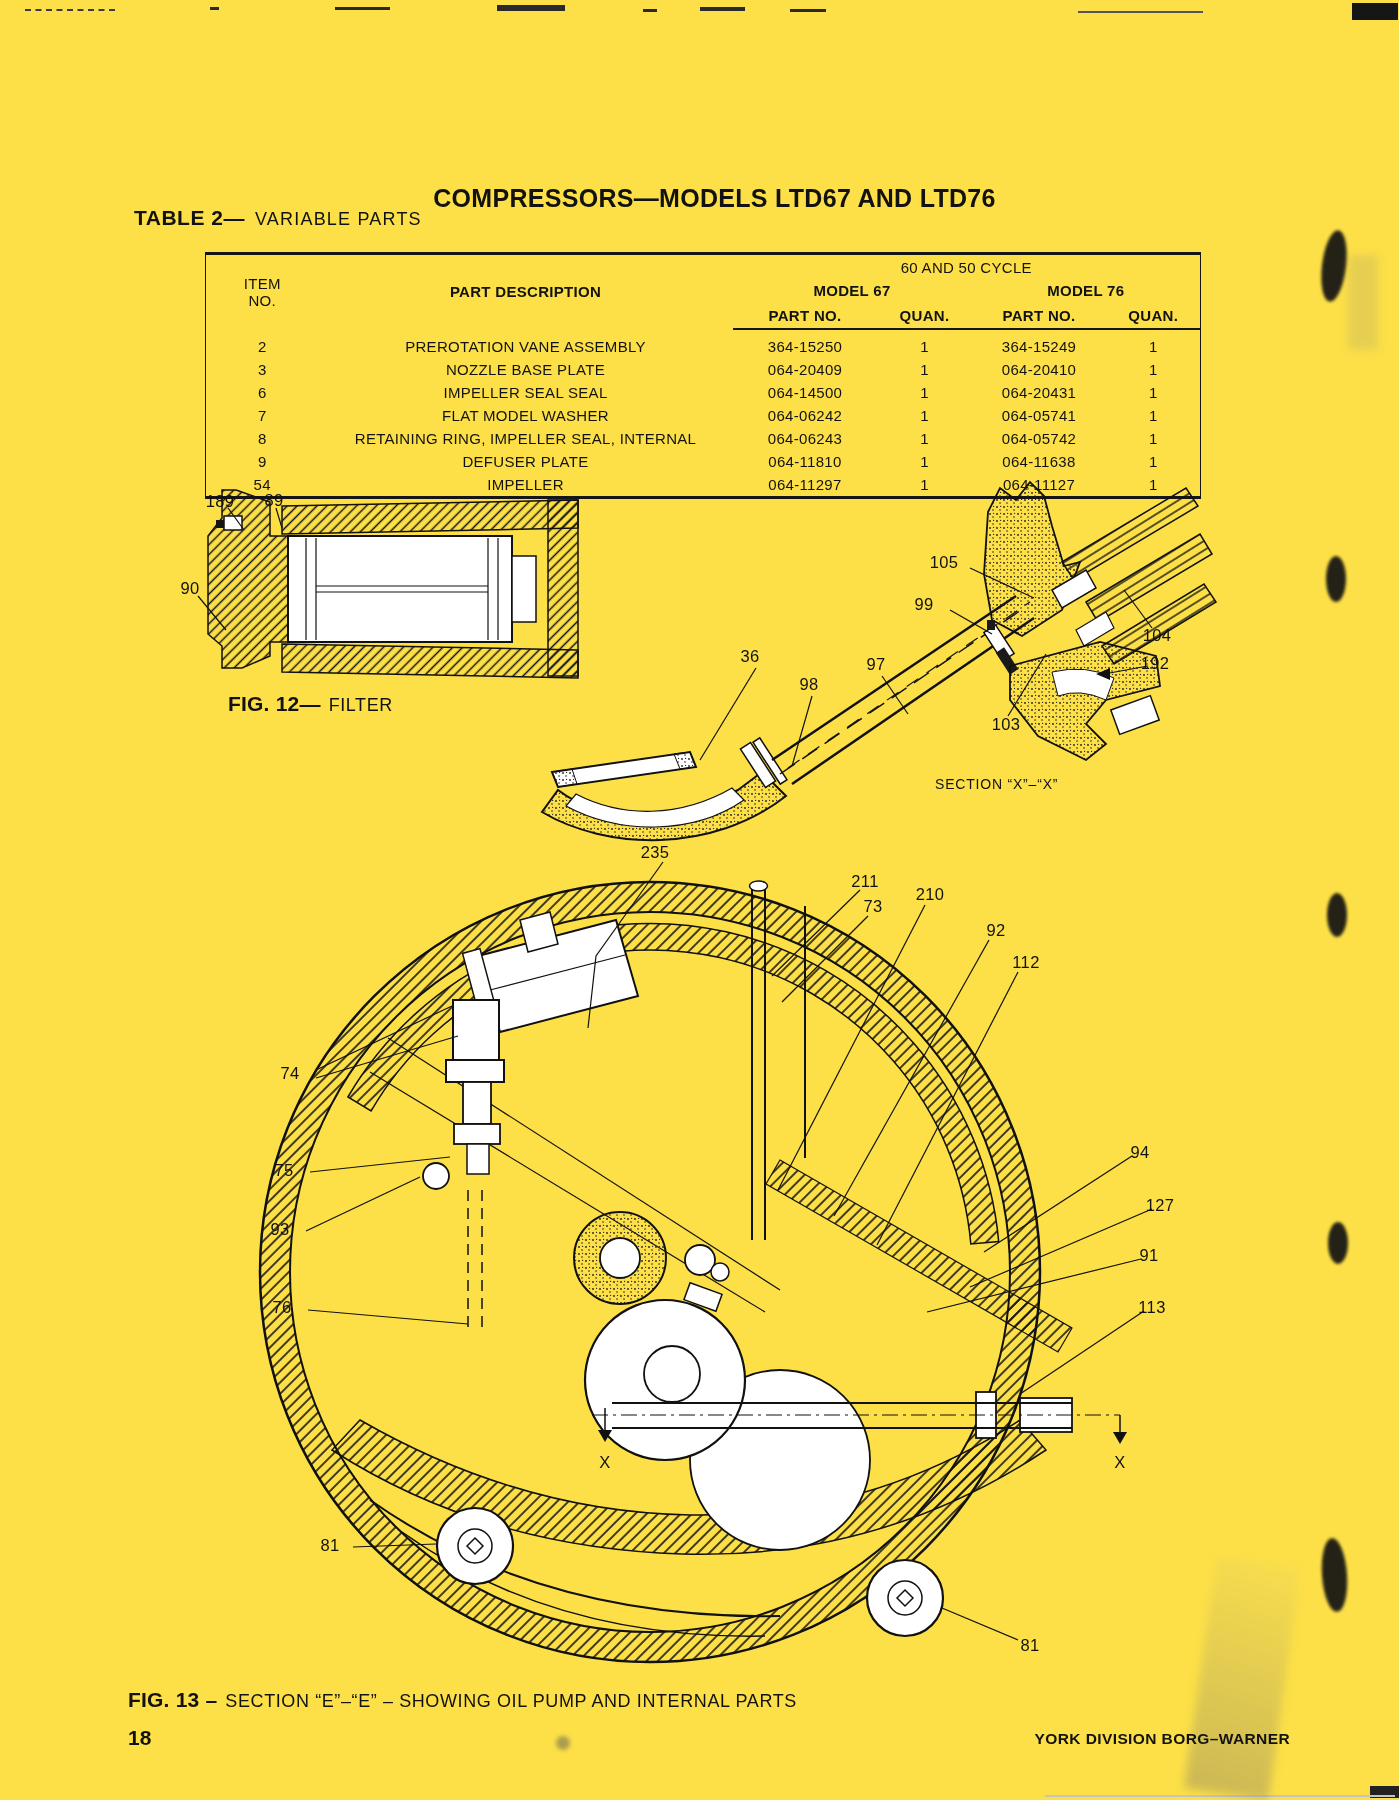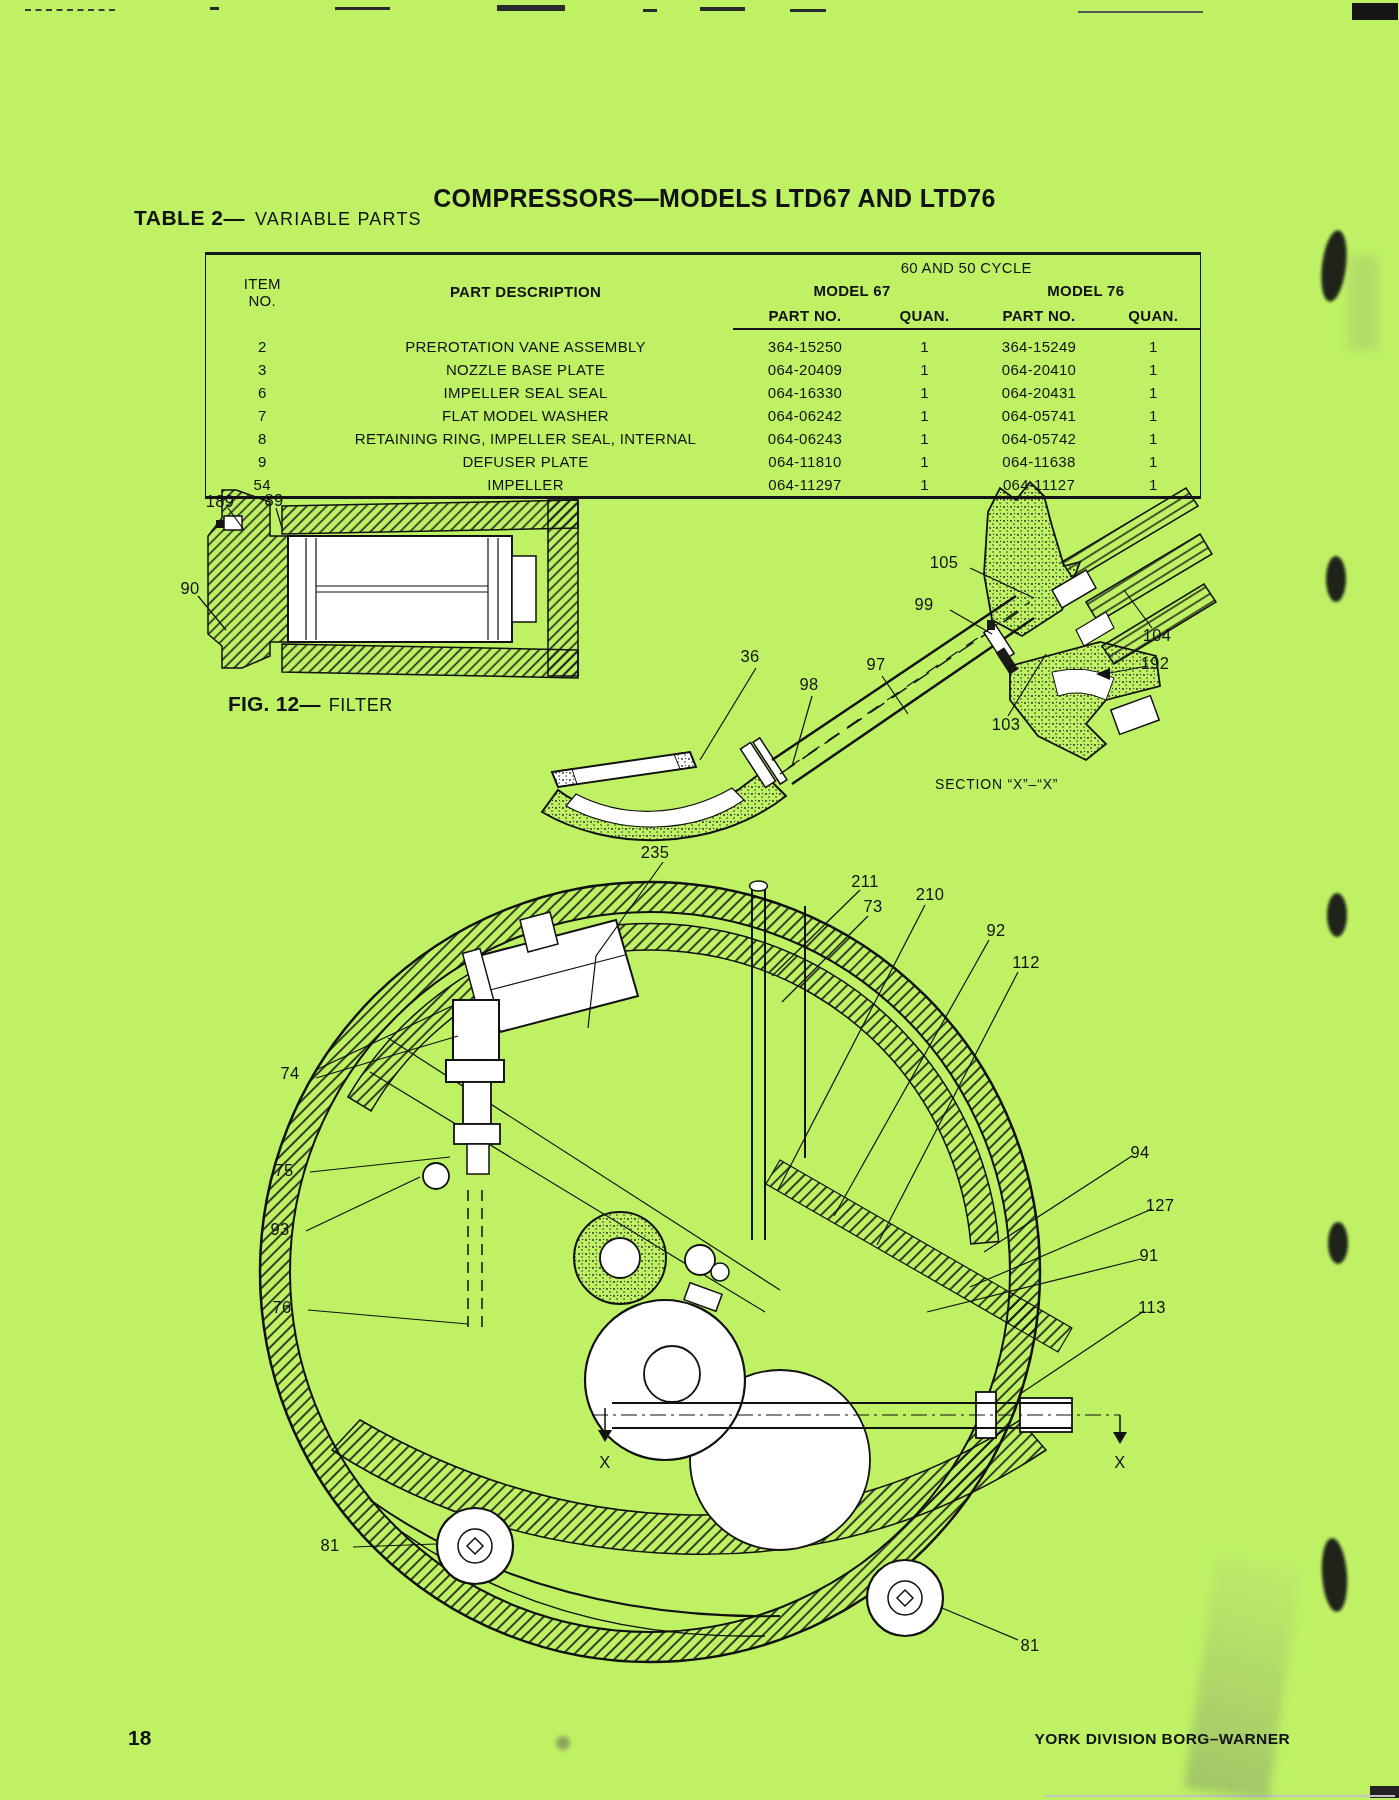--- a/index.html
+++ b/index.html
@@ -1,16 +1,16 @@
 <!DOCTYPE html>
 <html><head>
 <meta charset="utf-8">
 <style>
   html,body{margin:0;padding:0;background:#e8e8e4;}
-  .page{position:relative;width:1399px;height:1800px;background:#bef264;
+  .page{position:relative;width:1399px;height:1800px;background:#fde047;
         font-family:"Liberation Sans",sans-serif;color:#121212;overflow:hidden;margin:0 auto;}
   .abs{position:absolute;}
   
   .title{top:184px;left:15px;width:1399px;text-align:center;font-weight:bold;
          font-size:25px;letter-spacing:.3px;}
   .table-label{top:206px;left:134px;font-size:21px;}
   .table-label b{font-weight:bold;letter-spacing:.5px;}
   .table-label span{font-size:18px;letter-spacing:1.2px;margin-left:10px;}
   
   table.parts{position:absolute;left:205px;top:252px;width:995px;border-collapse:collapse;
@@ -124,21 +124,21 @@
           <td class="c-item">3</td>
           <td class="c-desc">NOZZLE BASE PLATE</td>
           <td class="c-p67">064-20409</td>
           <td class="c-q67">1</td>
           <td class="c-p76">064-20410</td>
           <td class="c-q76">1</td>
         </tr>
         <tr>
           <td class="c-item">6</td>
           <td class="c-desc">IMPELLER SEAL SEAL</td>
-          <td class="c-p67">064-16330</td>
+          <td class="c-p67">064-14500</td>
           <td class="c-q67">1</td>
           <td class="c-p76">064-20431</td>
           <td class="c-q76">1</td>
         </tr>
         <tr>
           <td class="c-item">7</td>
           <td class="c-desc">FLAT MODEL WASHER</td>
           <td class="c-p67">064-06242</td>
           <td class="c-q67">1</td>
           <td class="c-p76">064-05741</td>
@@ -334,20 +334,23 @@
     <line x1="90" y1="312" x2="230" y2="297" stroke="#111" stroke-width="1.2"></line>
     <line x1="86" y1="371" x2="200" y2="317" stroke="#111" stroke-width="1.2"></line>
     <line x1="88" y1="450" x2="248" y2="464" stroke="#111" stroke-width="1.2"></line>
     <line x1="133" y1="687" x2="216" y2="684" stroke="#111" stroke-width="1.2"></line>
     <line x1="798" y1="780" x2="722" y2="748" stroke="#111" stroke-width="1.2"></line>
     <line x1="912" y1="296" x2="764" y2="392" stroke="#111" stroke-width="1.2"></line>
     <line x1="932" y1="349" x2="750" y2="427" stroke="#111" stroke-width="1.2"></line>
     <line x1="921" y1="399" x2="707" y2="452" stroke="#111" stroke-width="1.2"></line>
     <line x1="924" y1="451" x2="800" y2="534" stroke="#111" stroke-width="1.2"></line>
   </svg>
+  <div class="abs figcap cap13">
+    <b>FIG. 13 –</b><span>SECTION “E”–“E” – SHOWING OIL PUMP AND INTERNAL PARTS</span>
+  </div>
 
   <div class="abs" id="overlay" style="left:0;top:0;width:1399px;height:1800px;">
       <span class="callout" style="left: 220px; top: 501px;">189</span>
       <span class="callout" style="left: 274px; top: 500px;">89</span>
       <span class="callout" style="left: 190px; top: 588px;">90</span>
       <span class="callout" style="left: 750px; top: 656px;">36</span>
       <span class="callout" style="left: 809px; top: 684px;">98</span>
       <span class="callout" style="left: 876px; top: 664px;">97</span>
       <span class="callout" style="left: 944px; top: 562px;">105</span>
       <span class="callout" style="left: 924px; top: 604px;">99</span>

